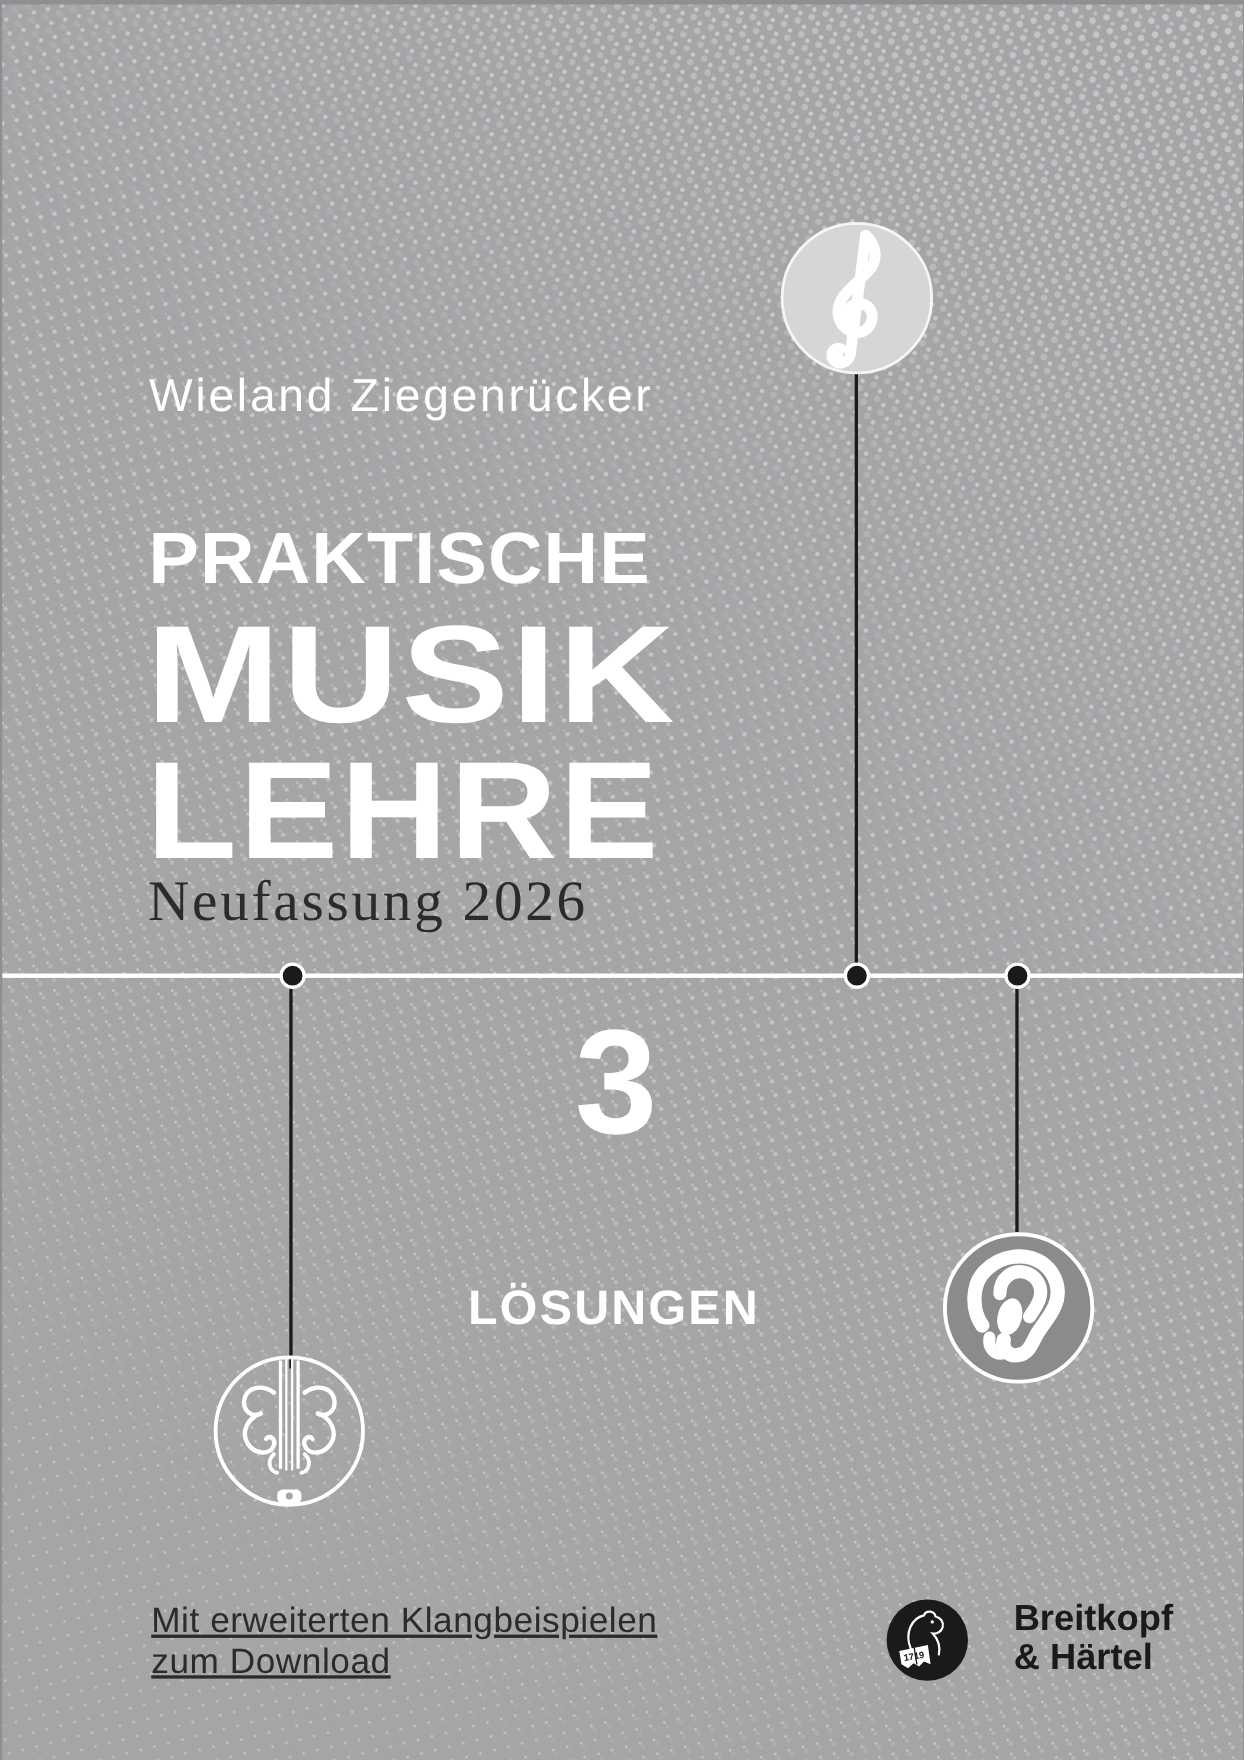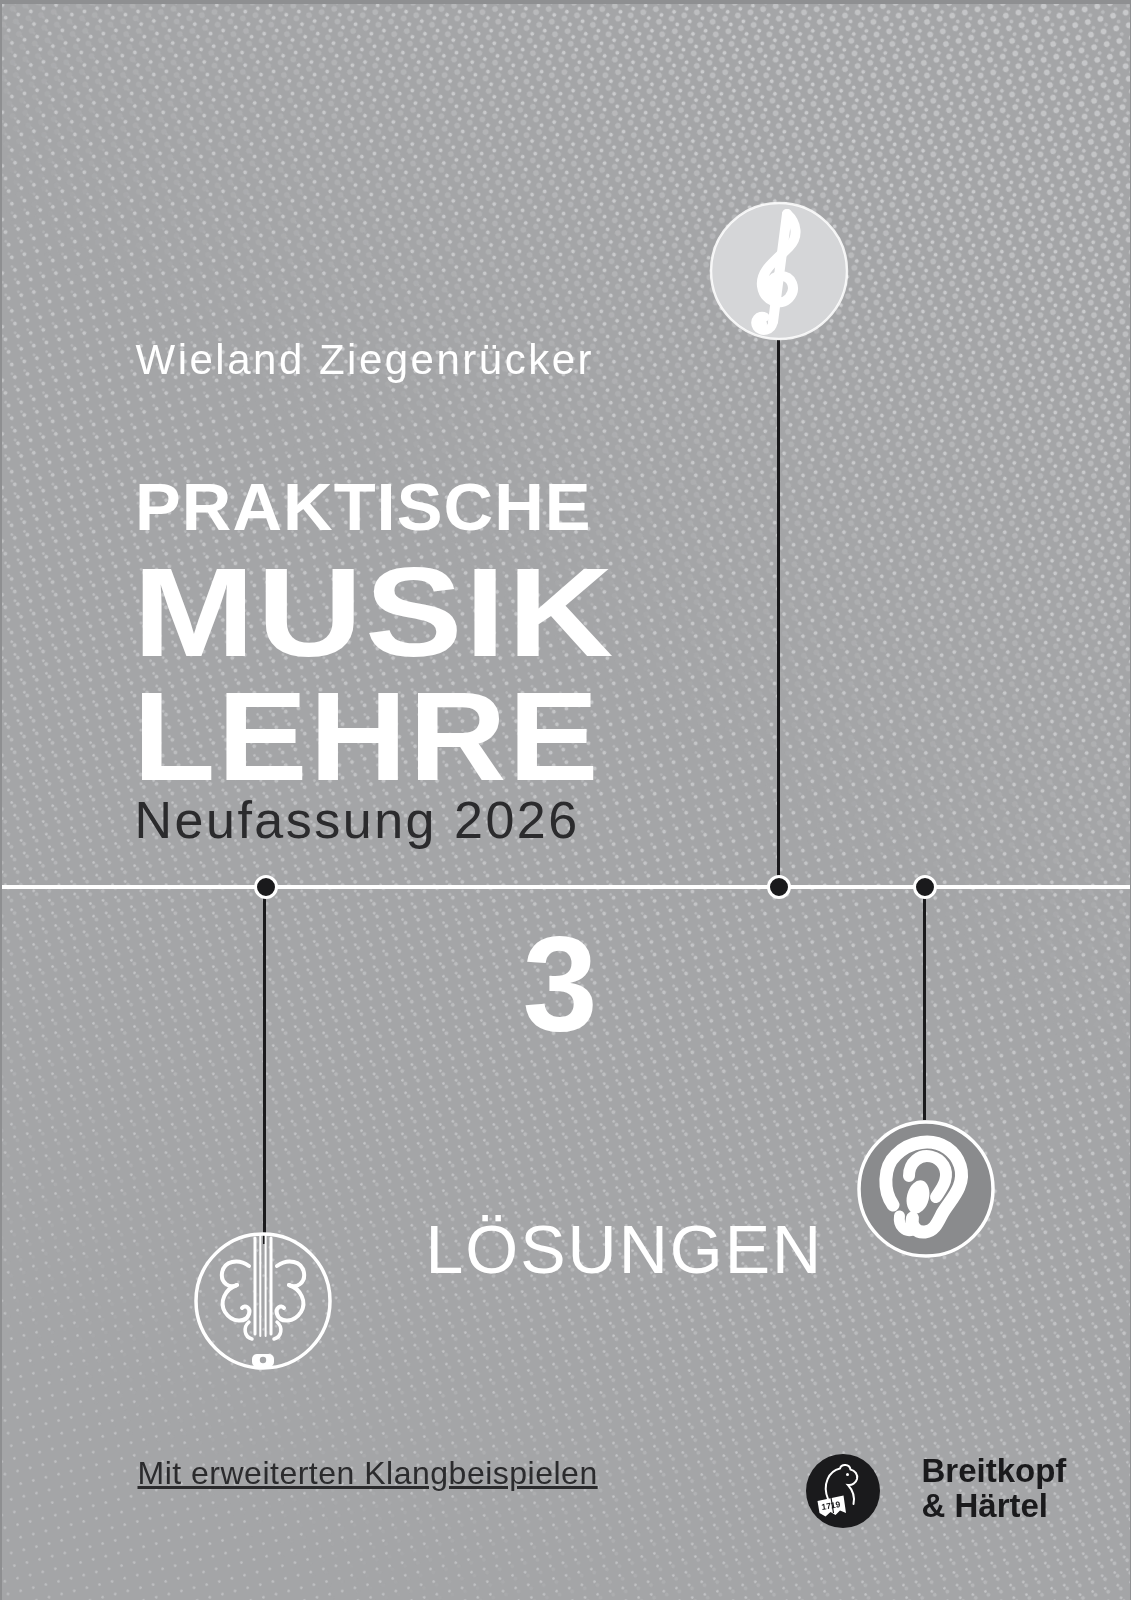--- a/index.html
+++ b/index.html
@@ -33,29 +33,29 @@
   .author{
     left:134px;top:332px;font-size:42px;line-height:48px;letter-spacing:2.5px;
     color:var(--white,#fff);font-weight:400;white-space:nowrap;
   }
   .title-line{color:var(--white,#fff);font-weight:bold;white-space:nowrap;transform-origin:left top;}
   .t1{left:133px;top:470px;font-size:66px;line-height:66px;letter-spacing:1px;transform:scaleX(1.04);}
   .t2{left:131px;top:546px;font-size:126px;line-height:126px;letter-spacing:2px;transform:scaleX(1.16);}
   .t3{left:131px;top:670px;font-size:126px;line-height:126px;letter-spacing:2px;transform:scaleX(1.07);}
   .subtitle{
     left:133px;top:788px;font-size:52px;line-height:56px;letter-spacing:2.5px;
-    color:var(--text-dark,#2b2b2d);font-weight:400;white-space:nowrap;
+    color:var(--text-dark,#2b2b2d);font-weight:400;white-space:nowrap;font-family:Liberation Serif, serif;
   }
   .volume-number{
     left:521px;top:912px;font-size:135px;line-height:135px;
     color:var(--white,#fff);font-weight:bold;
   }
   .volume-label{
-    left:424px;top:1213px;font-size:68px;line-height:64px;letter-spacing:2px;
-    color:var(--white,#fff);font-weight:normal;white-space:nowrap;
+    left:424px;top:1154px;font-size:44px;line-height:64px;letter-spacing:2px;
+    color:var(--white,#fff);font-weight:bold;white-space:nowrap;
   }
   .footnote{
     left:136px;top:1451px;font-size:32px;line-height:37px;letter-spacing:.5px;
     color:var(--text-dark,#2b2b2d);font-weight:400;text-decoration:underline;
   }
   .publisher-name{
     left:920px;top:1449px;font-size:33px;line-height:35px;
     color:var(--dark,#1a1a1c);font-weight:bold;white-space:nowrap;
   }
   
@@ -141,20 +141,21 @@
   <div class="abs author">Wieland Ziegenrücker</div>
   <div class="abs title-line t1">PRAKTISCHE</div>
   <div class="abs title-line t2">MUSIK</div>
   <div class="abs title-line t3">LEHRE</div>
   <div class="abs subtitle">Neufassung 2026</div>
   <div class="abs volume-number">3</div>
   <div class="abs volume-label">LÖSUNGEN</div>
 
   <div class="abs footnote">
     <div>Mit erweiterten Klangbeispielen</div>
+    <div>zum Download</div>
   </div>
 
   <svg class="abs badge badge-bear" viewBox="0 0 76 76">
     <circle class="fd" cx="38" cy="38" r="37"></circle>
     <g fill="none" class="sw" stroke-width="2" stroke-linecap="round">
       <path d="M23 46 C17 31 24 18 35 15.5 C36.5 10.5 44.5 11 45.5 16.5 C50 17.5 53 21.5 52 26 C51 30 47 32.5 43 32 C47.5 37 50 44 48.5 51"></path>
     </g>
     <circle class="fw" cx="42.5" cy="21.5" r="1.5"></circle>
     <path class="fw" d="M12.5 48 L38.5 42.5 L41 60 L35 57.5 L30.5 62 L25.5 59 L20.5 63.5 L14.5 60 Z"></path>
     <path d="M26 44.5 L28.5 60" stroke="var(--dark,#1a1a1c)" stroke-width="1.2" fill="none"></path>

